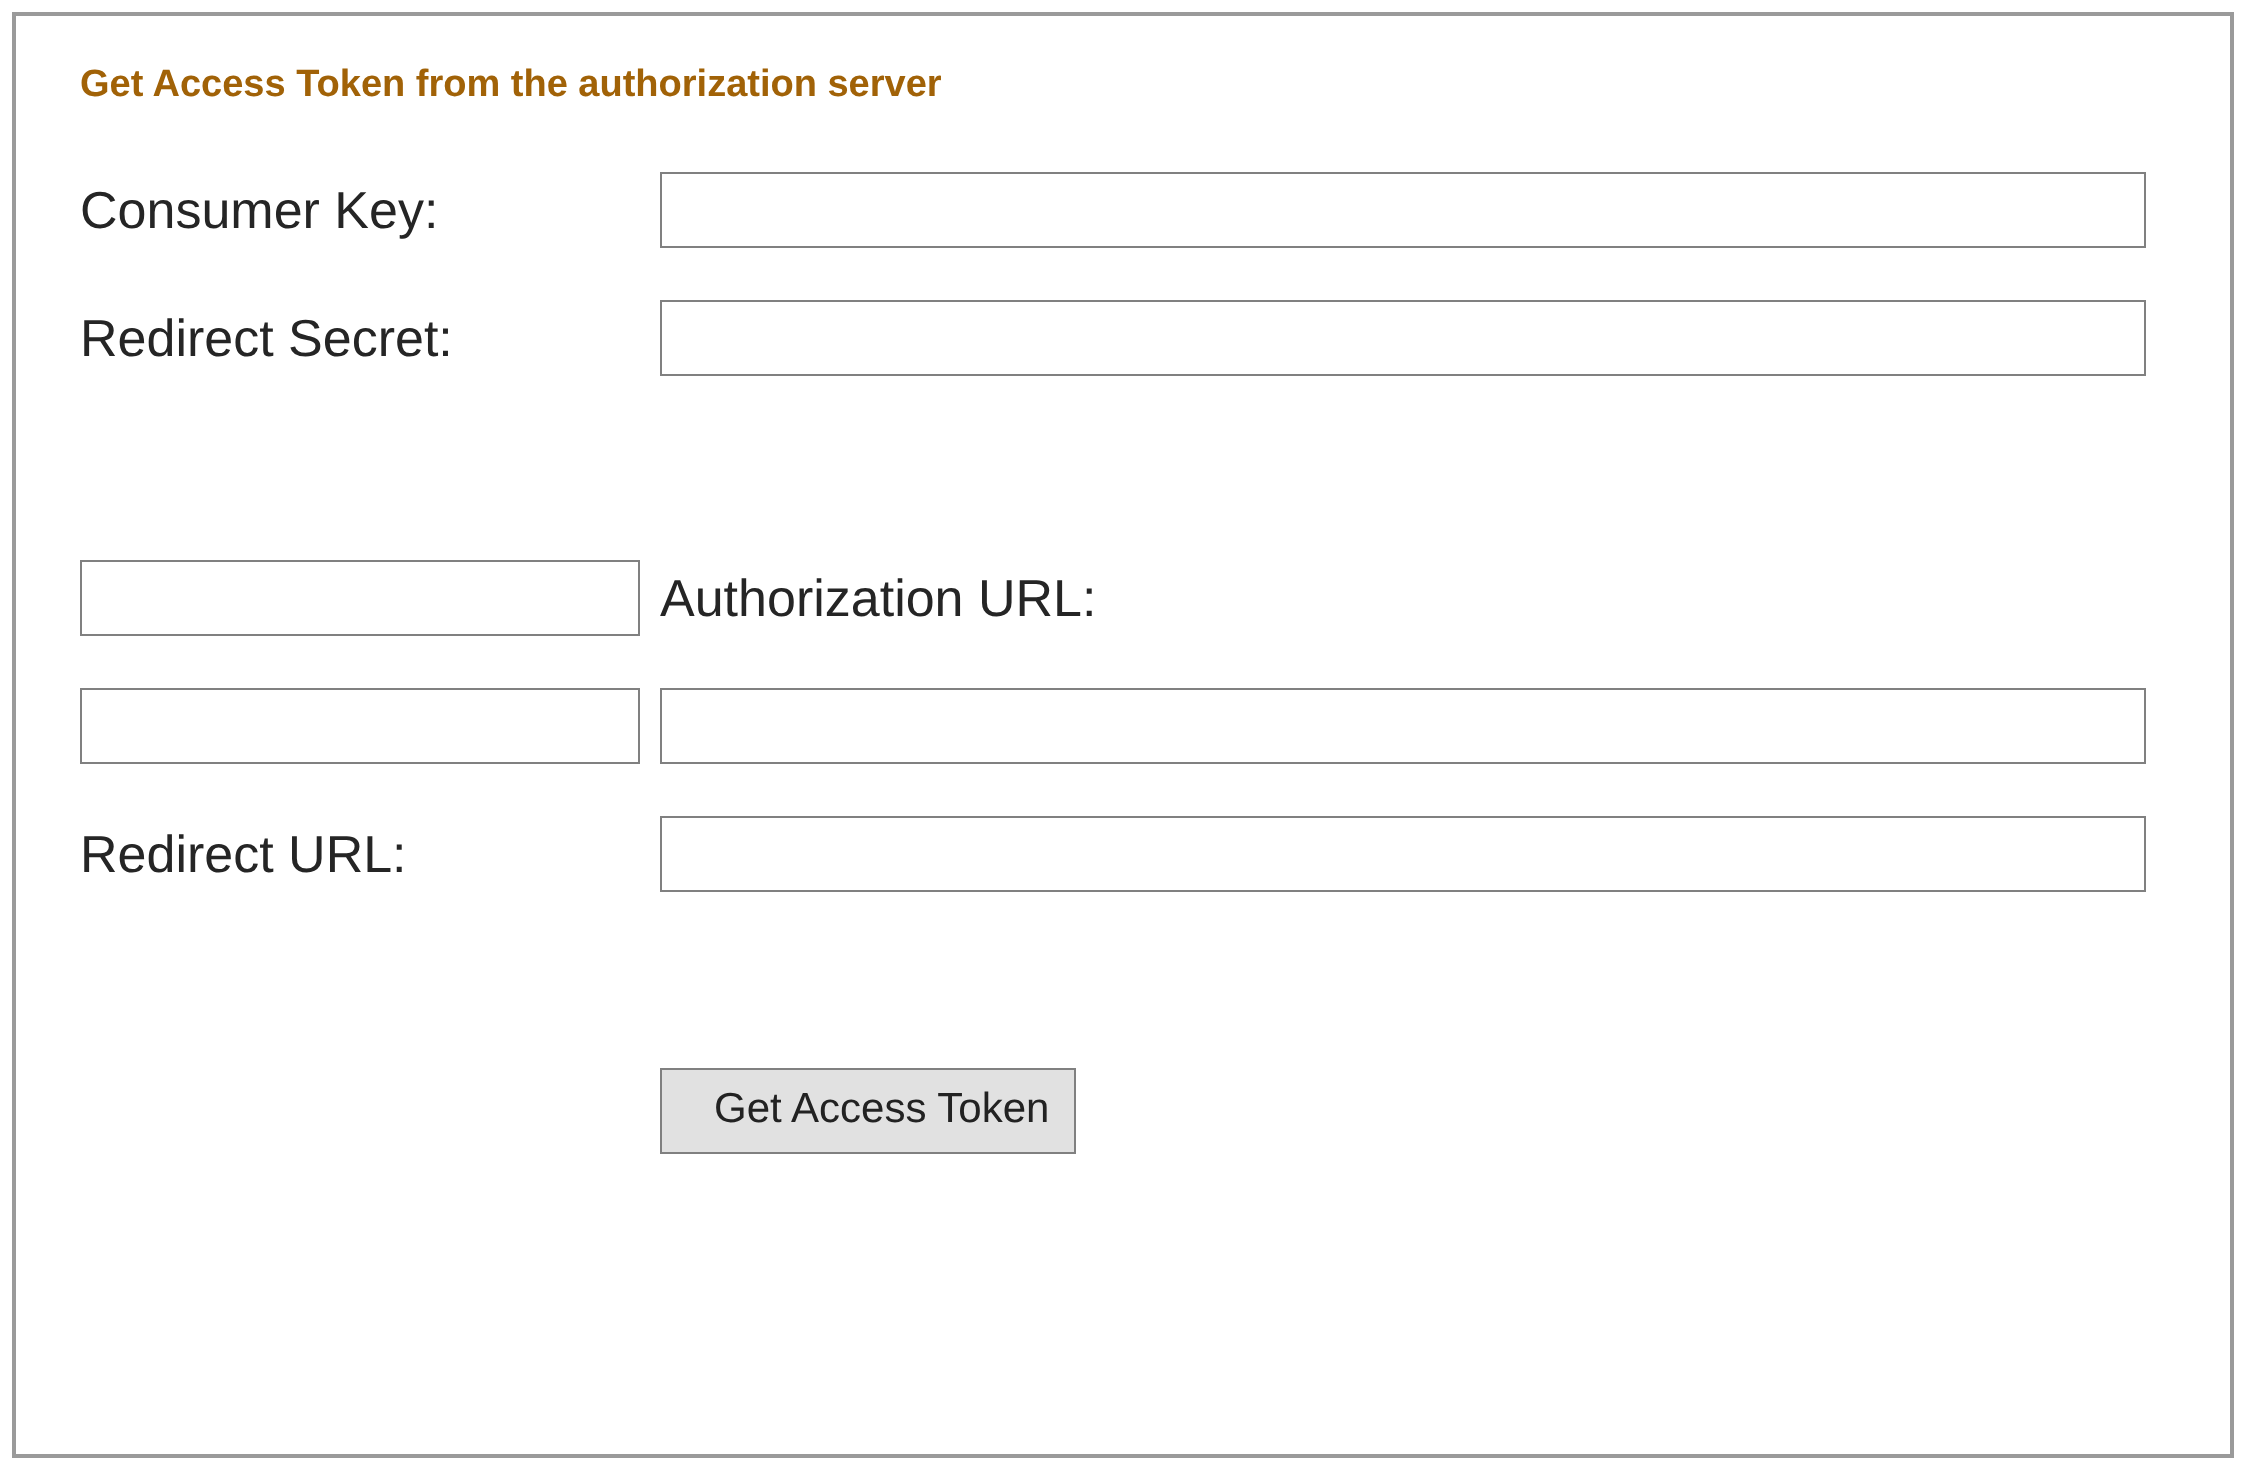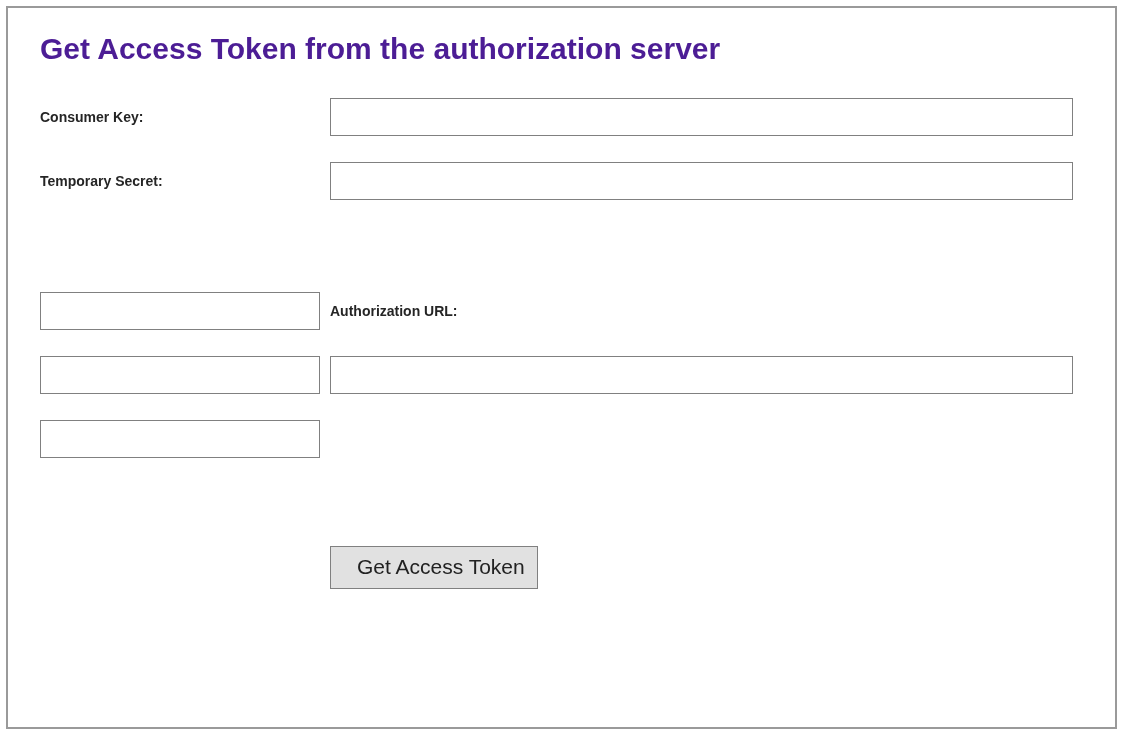--- a/index.html
+++ b/index.html
@@ -15,45 +15,45 @@
       padding: 6px;
     }
     .panel {
       border: 2px solid #9a9a9a;
       width: 100%;
       height: 100%;
       padding: 24px 32px 32px 32px;
       background: #ffffff;
     }
     h1.form-title {
-      font-size: 30px;
+      font-size: 19px;
       font-weight: 700;
-      color: #4c1d95;
+      color: #a16207;
       margin-bottom: 32px;
     }
     .form-grid {
       display: grid;
       grid-template-columns: 280px 1fr;
       column-gap: 10px;
       row-gap: 26px;
       align-items: center;
       margin-right: 10px;
     }
     .form-grid .spacer {
       grid-column: 1 / span 2;
       height: 40px;
     }
     .form-grid .button-spacer {
       grid-column: 1 / span 2;
       height: 36px;
     }
     label.field-label {
-      font-size: 14px;
+      font-size: 26px;
       color: #252525;
-      font-weight: 700;
+      font-weight: 400;
     }
     input.text-input {
       width: 100%;
       height: 38px;
       border: 1px solid #808080;
       background: #ffffff;
       font-size: 18px;
       padding: 4px 8px;
       outline: none;
     }
@@ -75,32 +75,33 @@
 
 <div class="panel">
 
   <h1 class="form-title">Get Access Token from the authorization server</h1>
 
   <div class="form-grid">
 
     <label class="field-label">Consumer Key:</label>
     <input class="text-input" type="text" autofocus="" value="" style="">
 
-    <label class="field-label">Temporary Secret:</label>
+    <label class="field-label">Redirect Secret:</label>
     <input class="text-input" type="text" value="" style="">
 
     <div class="spacer"></div>
 
     <input class="text-input" type="text" value="" style="">
 
     <label class="field-label">Authorization URL:</label>
     <input class="text-input" type="text" value="" style="">
 
     <input class="text-input" type="text" value="" style="">
 
+    <label class="field-label">Redirect URL:</label>
     <input class="text-input" type="text" value="" style="">
 
     <div class="button-spacer"></div>
 
     <div class="button-cell">
       <button class="primary-button">Get Access Token</button>
     </div>
 
   </div>
 </div>

